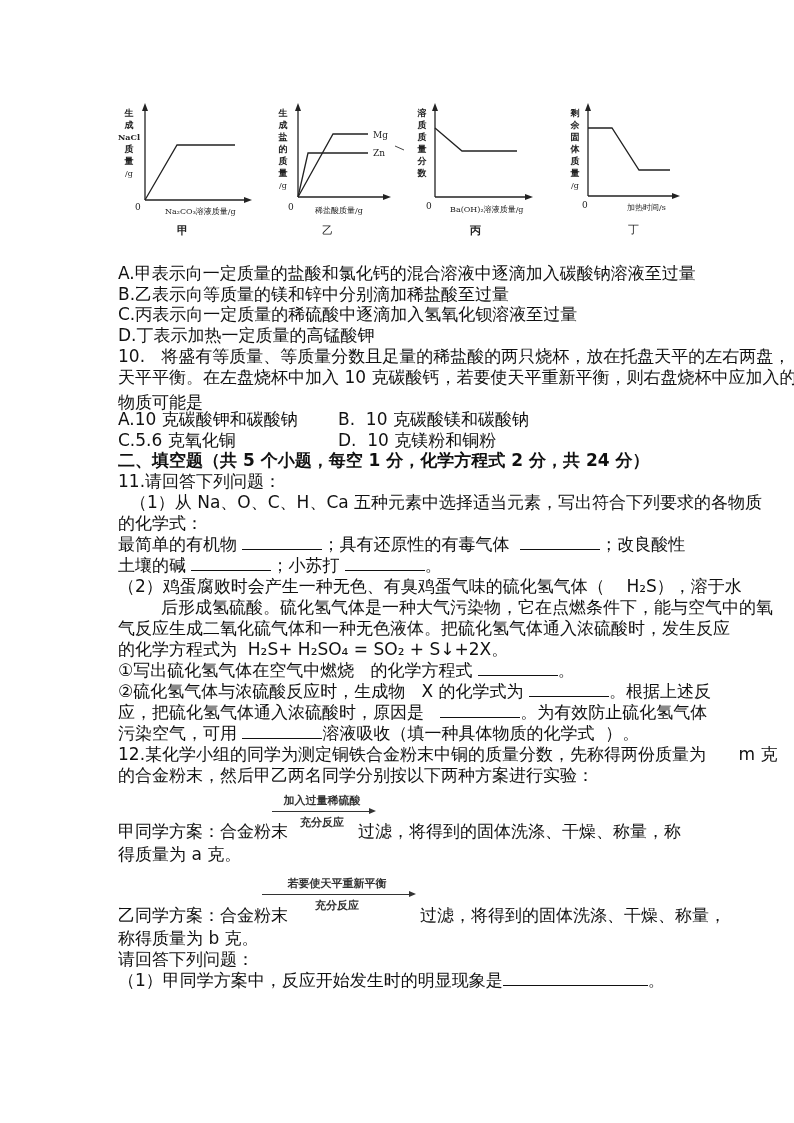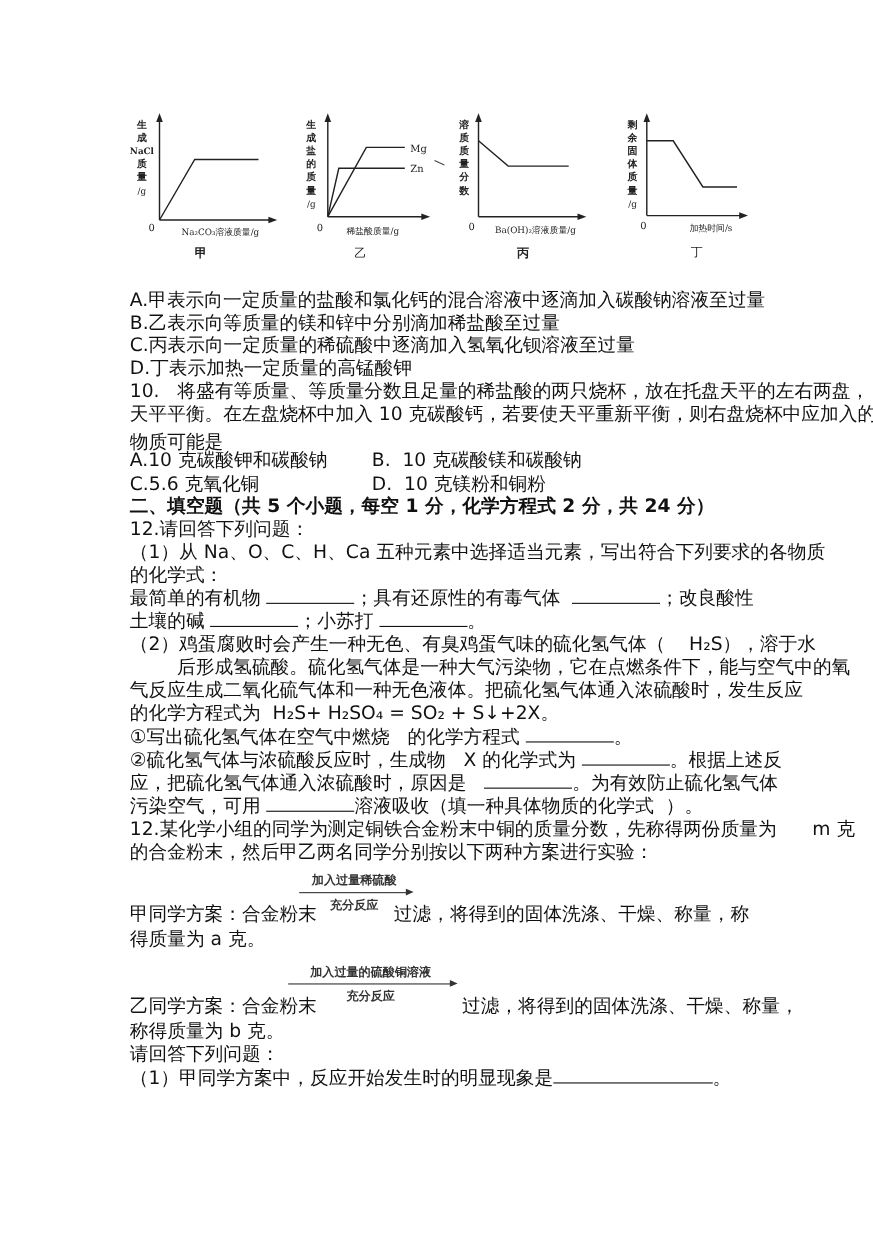--- a/index.html
+++ b/index.html
@@ -113,22 +113,22 @@
 <div class="text" style="top:346px;">10.   将盛有等质量、等质量分数且足量的稀盐酸的两只烧杯，放在托盘天平的左右两盘，</div>
 <div class="text" style="top:367px;">天平平衡。在左盘烧杯中加入 10 克碳酸钙，若要使天平重新平衡，则右盘烧杯中应加入的</div>
 <div class="text" style="top:392px;">物质可能是</div>
 <div class="text" style="top:409px;text-align:right;">A.10 克碳酸钾和碳酸钠</div>
 <div class="text" style="top:409px; left:338px;">B.  10 克碳酸镁和碳酸钠</div>
 <div class="text" style="top:430px;">C.5.6 克氧化铜</div>
 <div class="text" style="top:430px; left:338px;">D.  10 克镁粉和铜粉</div>
 
 <div class="text bold" style="top:450px;">二、填空题（共 5 个小题，每空 1 分，化学方程式 2 分，共 24 分）</div>
 
-<div class="text" style="top:471px;">12.请回答下列问题：</div>
-<div class="text" style="top:492px;">（1）从 Na、O、C、H、Ca 五种元素中选择适当元素，写出符合下列要求的各物质</div>
+<div class="text" style="top:471px;">11.请回答下列问题：</div>
+<div class="text" style="top:492px;margin-left:12px;">（1）从 Na、O、C、H、Ca 五种元素中选择适当元素，写出符合下列要求的各物质</div>
 <div class="text" style="top:513px;">的化学式：</div>
 <div class="text" style="top:534px;"><span>最简单的有机物 </span><span class="blank" style="width:80px;"></span><span>；具有还原性的有毒气体  </span><span class="blank" style="width:80px;"></span><span>；改良酸性</span></div>
 <div class="text" style="top:555px;"><span>土壤的碱 </span><span class="blank" style="width:80px;"></span><span>；小苏打 </span><span class="blank" style="width:80px;"></span><span>。</span></div>
 <div class="text" style="top:576px;">（2）鸡蛋腐败时会产生一种无色、有臭鸡蛋气味的硫化氢气体（    H₂S），溶于水</div>
 <div class="text" style="top:597px;margin-left:43px;">后形成氢硫酸。硫化氢气体是一种大气污染物，它在点燃条件下，能与空气中的氧</div>
 <div class="text" style="top:618px;">气反应生成二氧化硫气体和一种无色液体。把硫化氢气体通入浓硫酸时，发生反应</div>
 <div class="text" style="top:639px;">的化学方程式为  H₂S+ H₂SO₄ = SO₂ + S↓+2X。</div>
 <div class="text" style="top:660px;"><span>①写出硫化氢气体在空气中燃烧   的化学方程式 </span><span class="blank" style="width:80px;"></span><span>。</span></div>
 <div class="text" style="top:681px;"><span>②硫化氢气体与浓硫酸反应时，生成物   X 的化学式为 </span><span class="blank" style="width:80px;"></span><span>。根据上述反</span></div>
 <div class="text" style="top:702px;"><span>应，把硫化氢气体通入浓硫酸时，原因是   </span><span class="blank" style="width:80px;"></span><span>。为有效防止硫化氢气体</span></div>
@@ -140,21 +140,21 @@
 <div class="arrowbox" style="left:272px; top:793px; width:100px;">
   <div class="top">加入过量稀硫酸</div>
   <div class="line"></div>
   <div class="bot">充分反应</div>
 </div>
 <div class="text" style="top:821px;">甲同学方案：合金粉末</div>
 <div class="text" style="top:821px; left:358px;">过滤，将得到的固体洗涤、干燥、称量，称</div>
 <div class="text" style="top:844px;">得质量为 a 克。</div>
 
 <div class="arrowbox" style="left:262px; top:876px; width:150px;">
-  <div class="top">加入过量的硫酸铜溶液</div>
+  <div class="top">若要使天平重新平衡</div>
   <div class="line"></div>
   <div class="bot">充分反应</div>
 </div>
 <div class="text" style="top:905px;">乙同学方案：合金粉末</div>
 <div class="text" style="top:905px; left:420px;">过滤，将得到的固体洗涤、干燥、称量，</div>
 <div class="text" style="top:928px;">称得质量为 b 克。</div>
 <div class="text" style="top:949px;">请回答下列问题：</div>
 <div class="text" style="top:970px;"><span>（1）甲同学方案中，反应开始发生时的明显现象是</span><span class="blank" style="width:145px;"></span><span>。</span></div>
 
 </body></html>

